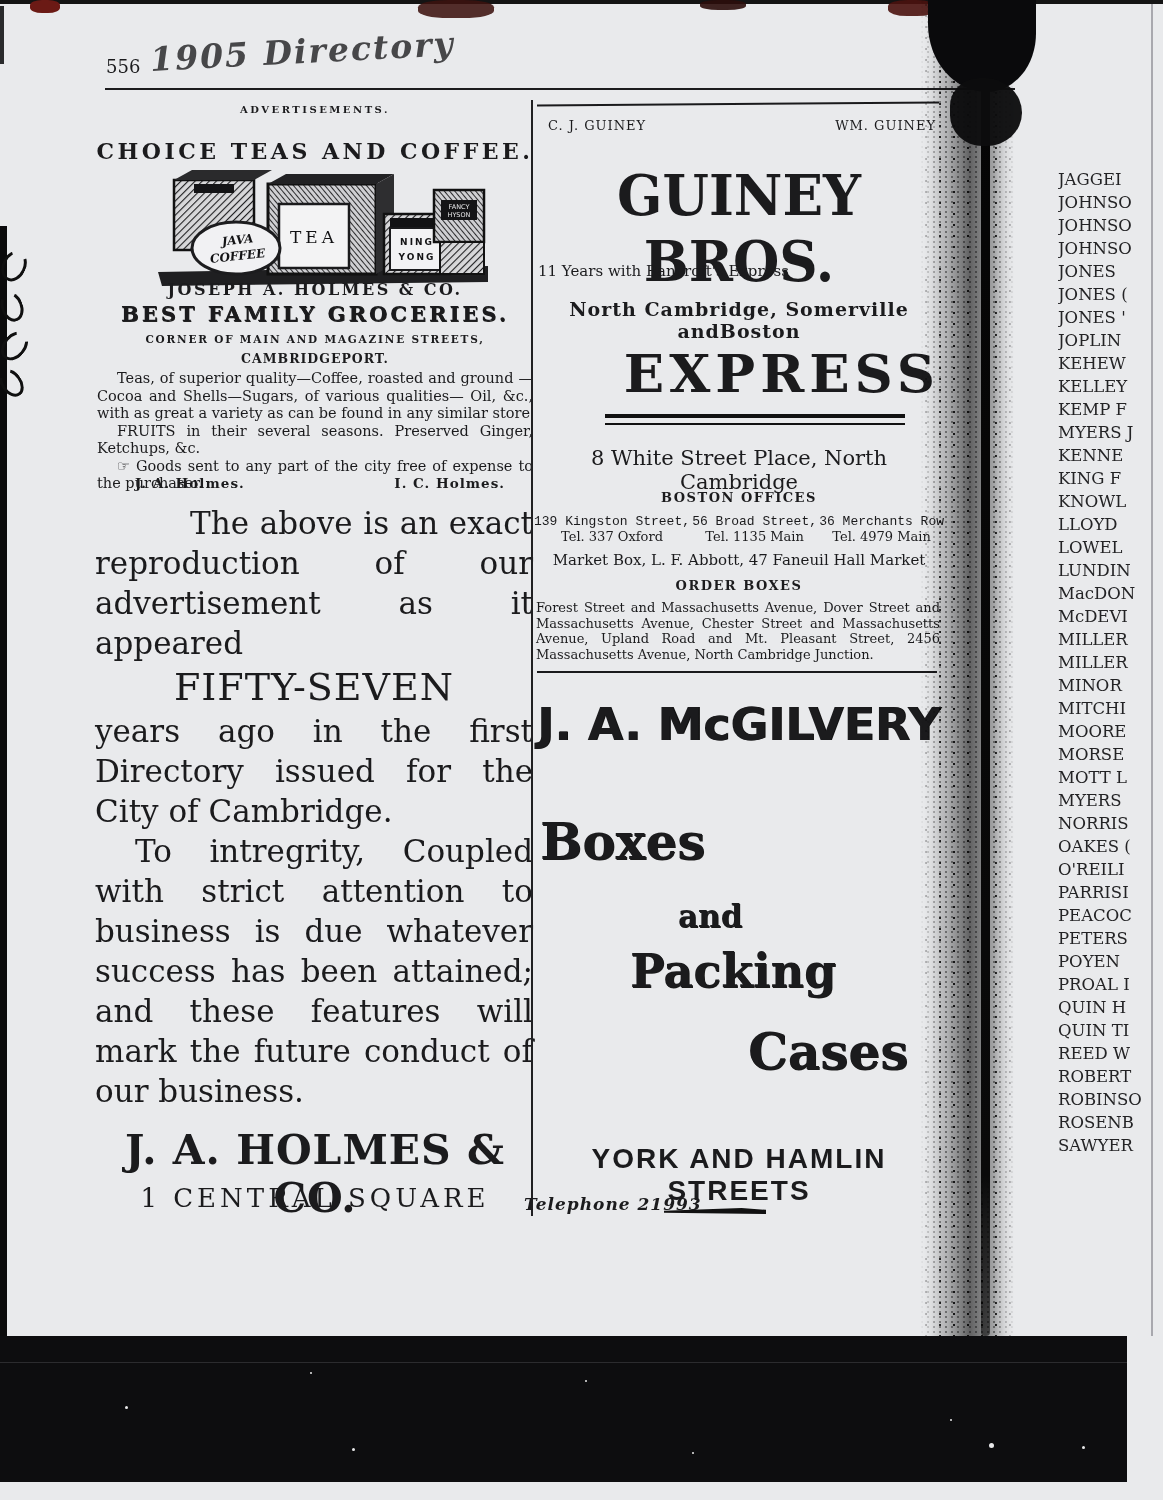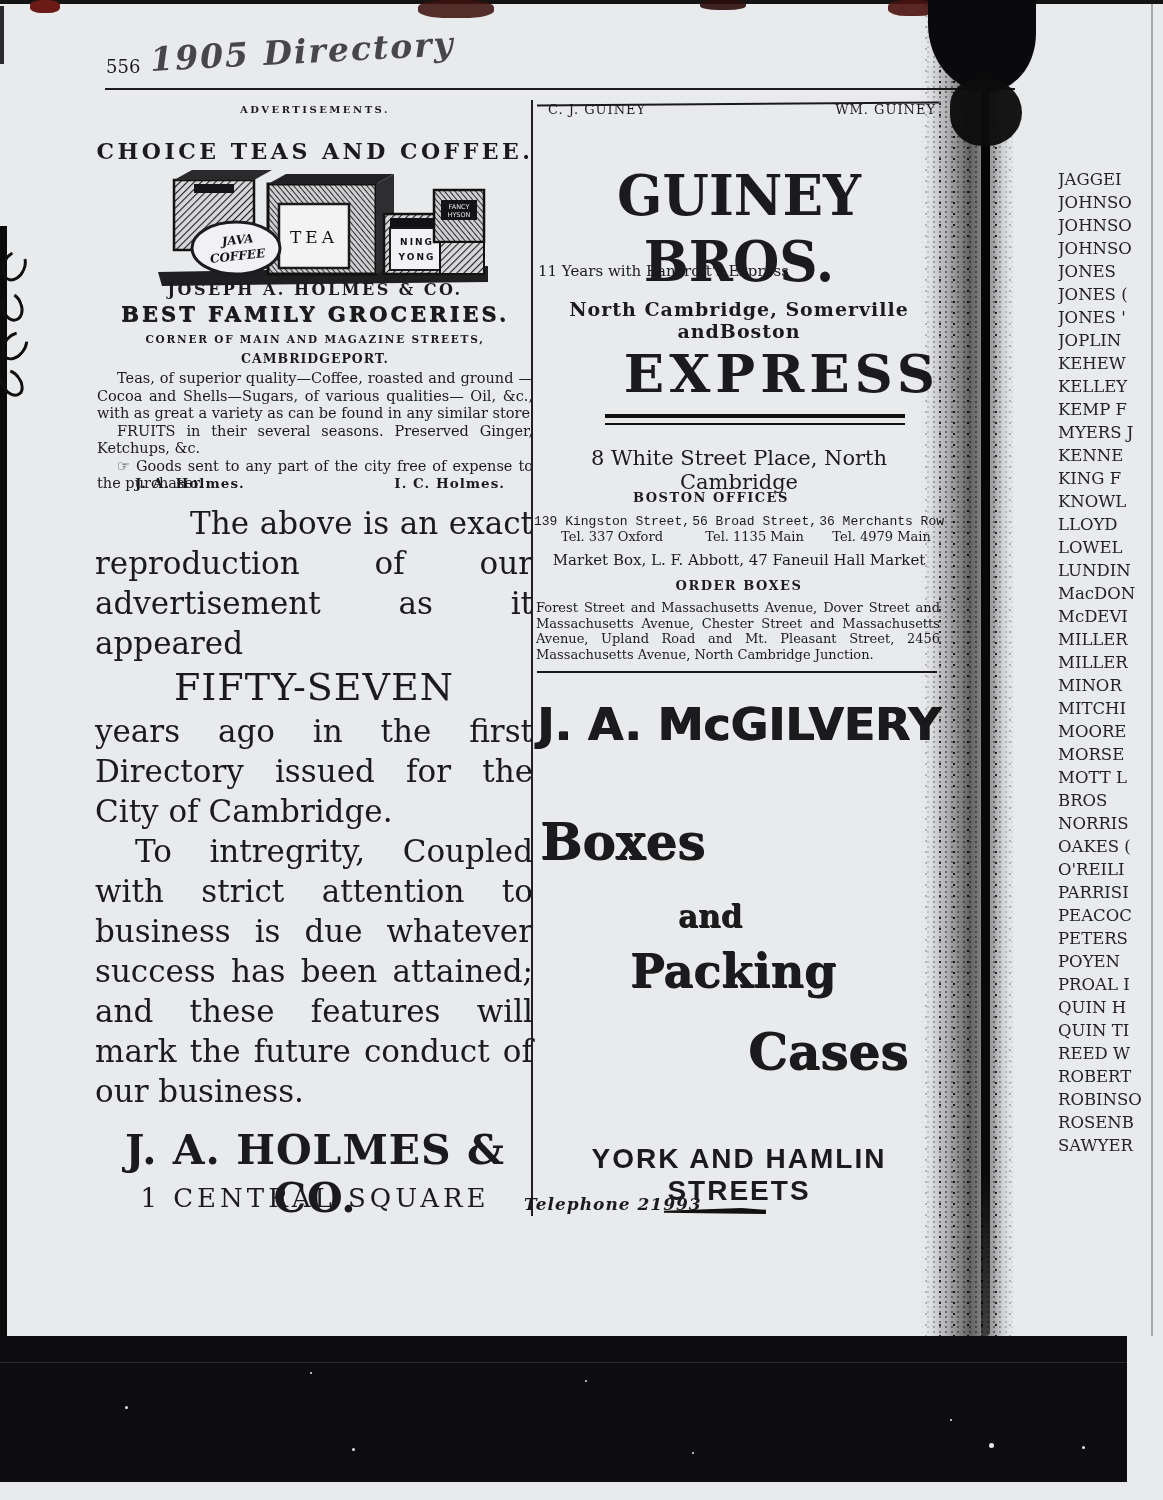--- a/index.html
+++ b/index.html
@@ -63,31 +63,31 @@
   .indent-lg{text-indent:95px;}
   .indent-md{text-indent:40px;}
   .fifty{font-size:38px;letter-spacing:1px;text-align:center;text-indent:0;line-height:48px;}
   .footer-co{left:95px;top:1126px;width:440px;text-align:center;font-size:41px;font-weight:bold;letter-spacing:1px;}
   .footer-addr{left:95px;top:1183px;width:440px;text-align:center;font-size:26px;letter-spacing:4px;}
   
   .col-divider{left:531px;top:100px;width:2px;height:1116px;background:#202022;}
   .gbox-top{left:537px;top:103px;width:402px;height:2px;background:#1a1a1c;transform:rotate(-0.4deg);}
   .gbox-bottom{left:537px;top:671px;width:400px;height:2px;background:#1a1a1c;}
   
-  .gnames{left:548px;top:102px;width:388px;display:flex;justify-content:space-between;
+  .gnames{left:548px;top:118px;width:388px;display:flex;justify-content:space-between;
     font-size:13px;letter-spacing:1px;}
   .gtitle{left:538px;top:162px;width:402px;text-align:center;font-size:56px;font-weight:bold;
     transform:scaleX(.95);transform-origin:center;}
   .gtag{left:538px;top:262px;width:402px;text-align:left;font-size:15px;}
   .gterr{left:534px;top:298px;width:410px;text-align:center;font-size:19px;font-weight:bold;letter-spacing:1px;}
   .gexpress{left:538px;top:342px;width:402px;text-align:right;font-size:53px;letter-spacing:5px;font-weight:600;}
   .express-rule{left:605px;top:414px;width:300px;height:5px;border-top:4px solid #111;border-bottom:2px solid #111;}
   .gwhite{left:538px;top:446px;width:402px;text-align:center;font-size:21px;}
   .ghead{width:402px;text-align:center;font-size:13px;font-weight:bold;letter-spacing:1.5px;}
-  .goffices-h{left:510px;top:490px;}
+  .goffices-h{left:538px;top:490px;}
   .offices-row{left:534px;top:514px;width:410px;display:flex;justify-content:space-between;text-align:center;}
   .office{display:flex;flex-direction:column;}
   .office-addr{font-size:13px;font-family:Liberation Mono, monospace;}
   .office-tel{font-size:13px;}
   .gmarket{left:538px;top:551px;width:402px;text-align:center;font-size:15px;}
   .gorder-h{left:538px;top:578px;}
   .gorder-p{left:536px;top:600px;width:404px;font-size:13px;line-height:15.5px;text-align:justify;margin:0;}
   
   .mcg{left:538px;top:698px;width:402px;text-align:center;font-size:45px;font-weight:bold;
     font-family:"DejaVu Sans","Liberation Sans",sans-serif;transform:scaleX(1.02);
@@ -248,21 +248,21 @@
       <div>LUNDIN</div>
       <div>MacDON</div>
       <div>McDEVI</div>
       <div>MILLER</div>
       <div>MILLER</div>
       <div>MINOR</div>
       <div>MITCHI</div>
       <div>MOORE</div>
       <div>MORSE</div>
       <div>MOTT L</div>
-      <div>BROS</div>
+      <div>MYERS</div>
       <div>NORRIS</div>
       <div>OAKES (</div>
       <div>O'REILI</div>
       <div>PARRISI</div>
       <div>PEACOC</div>
       <div>PETERS</div>
       <div>POYEN</div>
       <div>PROAL I</div>
       <div>QUIN H</div>
       <div>QUIN TI</div>

